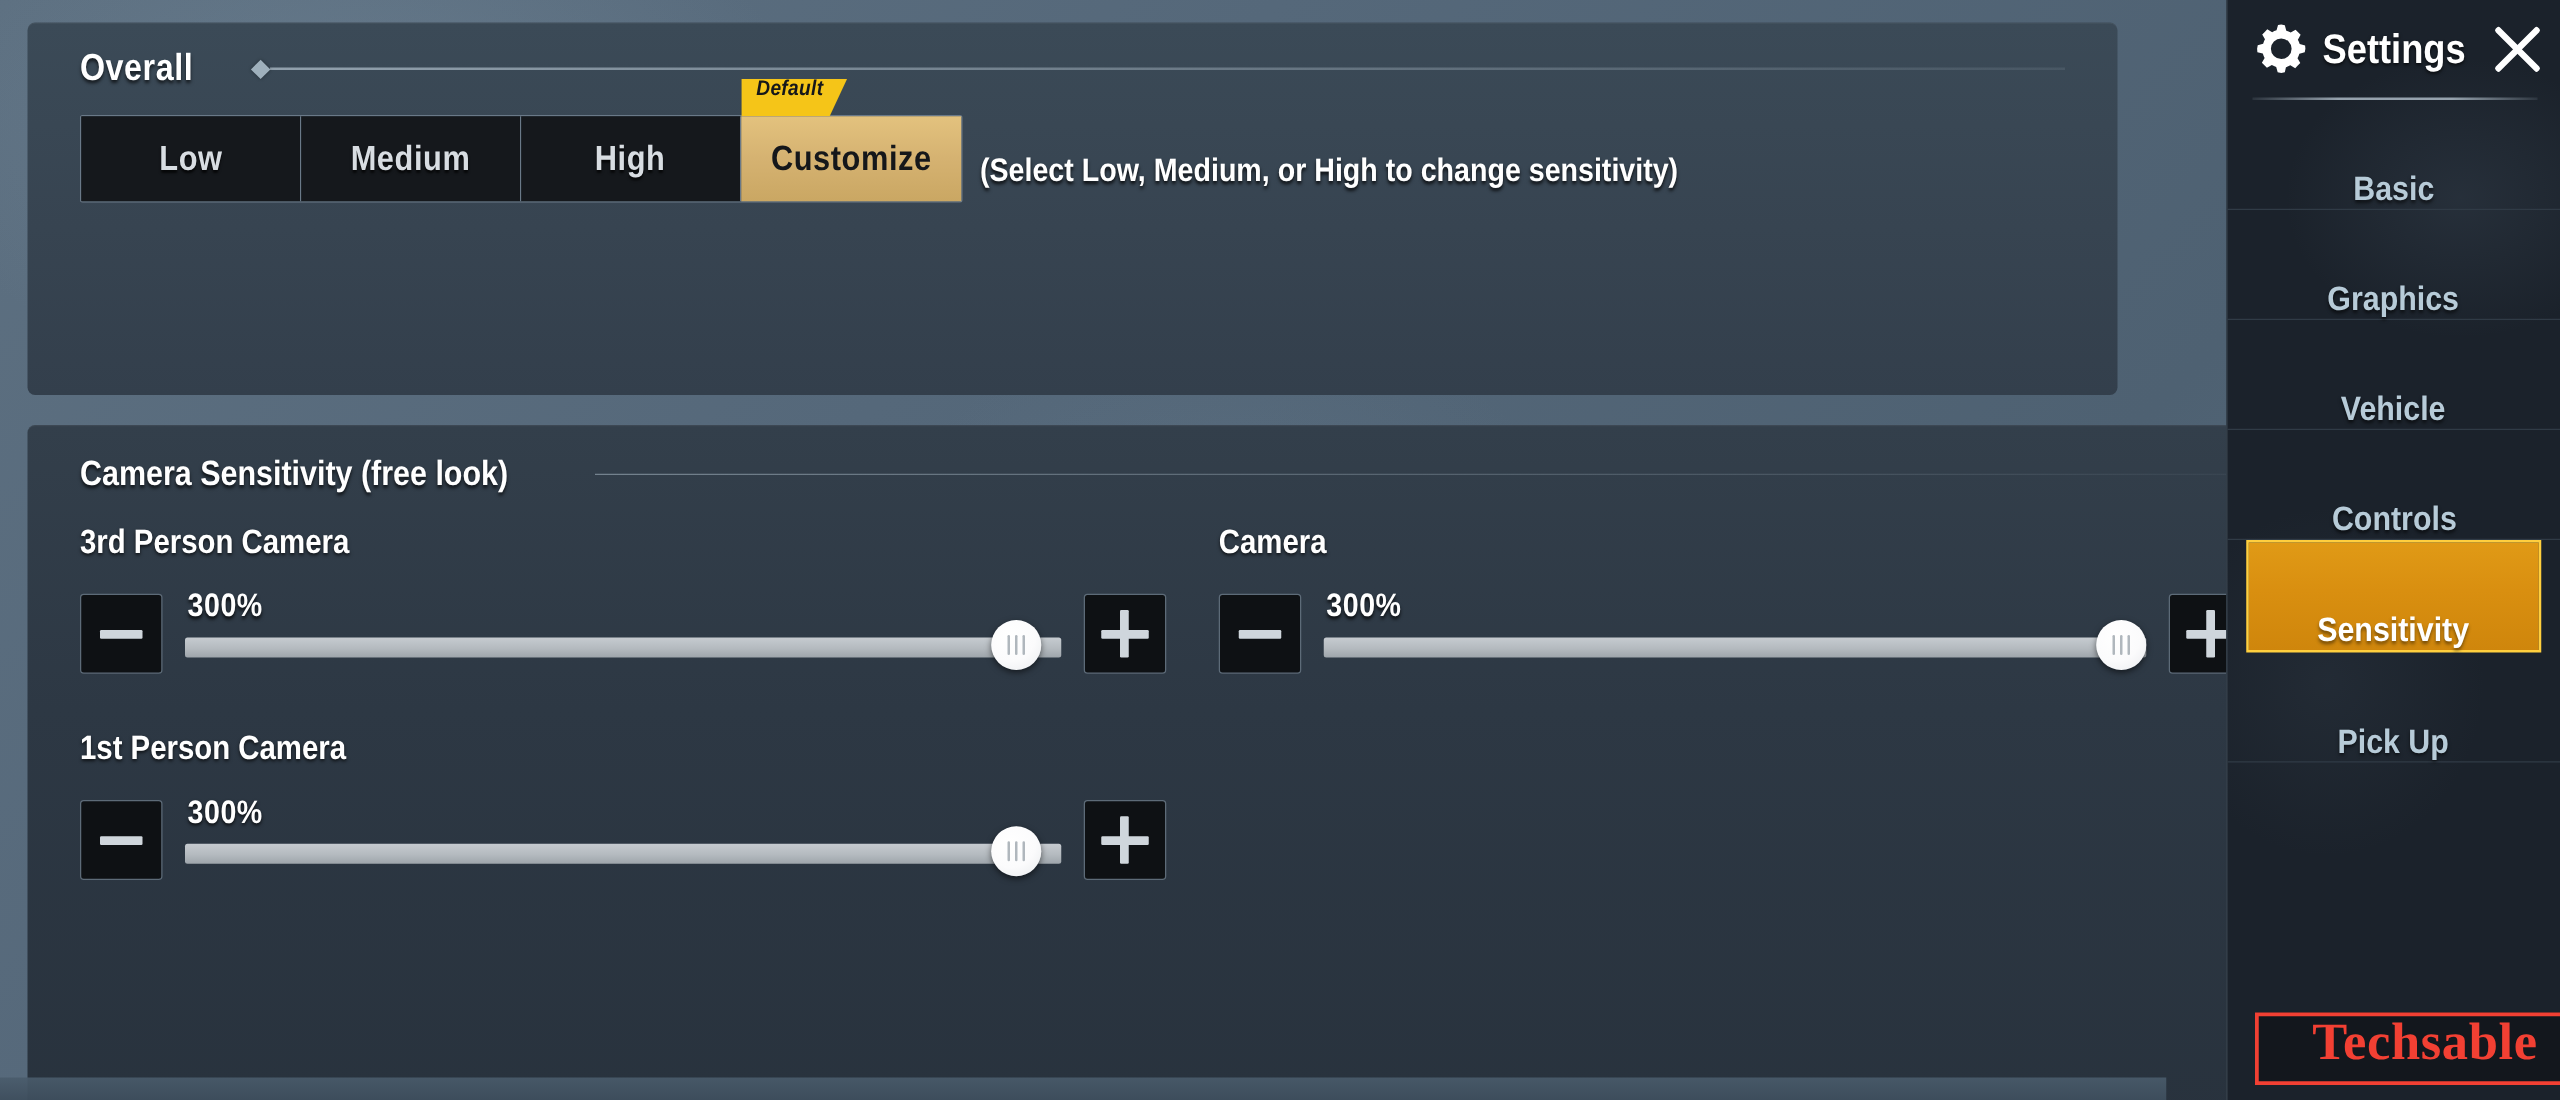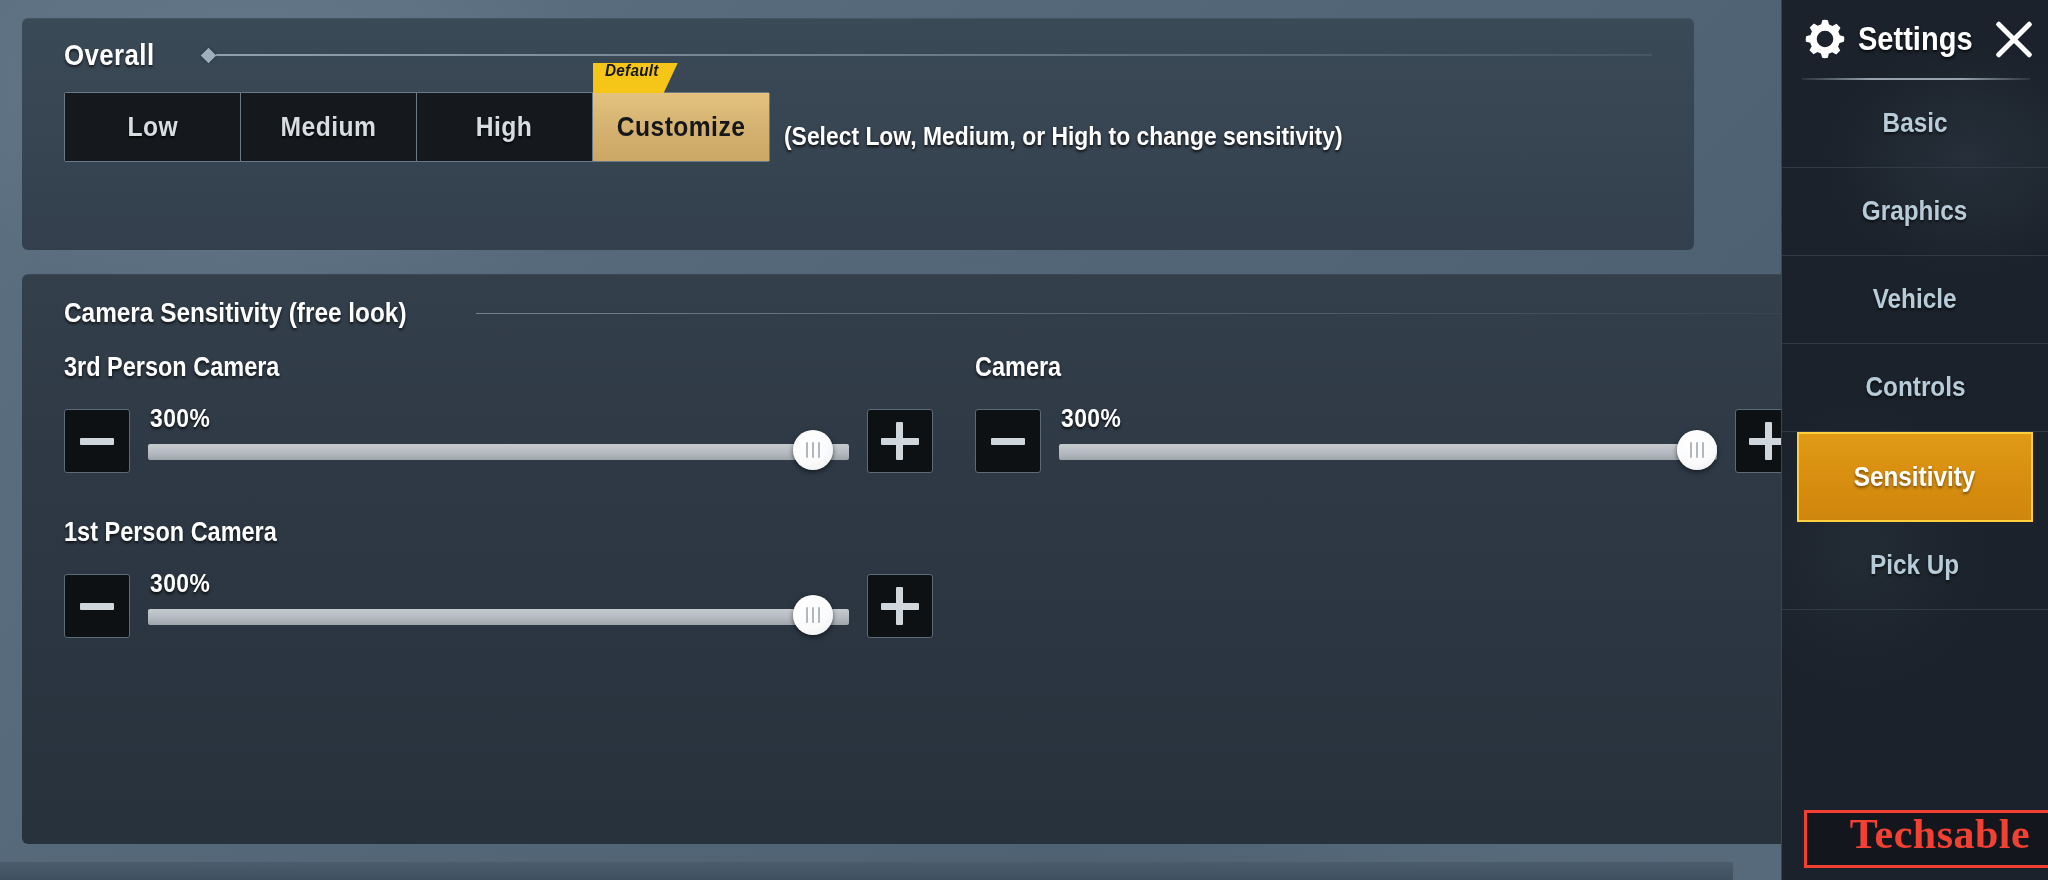--- a/index.html
+++ b/index.html
@@ -47,21 +47,21 @@
   .panel {
     position: relative;
     background: linear-gradient(180deg, #3b4a57 0%, #374451 55%, #333f4c 100%);
     border-radius: 6px;
     box-shadow: 0 1px 0 rgba(255,255,255,.05) inset;
   }
 
   
   #overall-panel {
     width: 1672px;
-    height: 232px;
+    height: 298px;
     padding: 0;
   }
 
   .section-head {
     display: flex;
     align-items: center;
     padding: 0 42px;
     height: 74px;
   }
   .section-title {
@@ -357,21 +357,21 @@
 
   #menu {
     flex: 1 1 auto;
     position: relative;
     z-index: 2;
     padding-top: 0;
   }
   .menu-item {
     height: 88px;
     display: flex;
-    align-items: center;
+    align-items: flex-end;
     justify-content: center;
     color: #b7cbd8;
     font-size: 27px;
     font-weight: 700;
     border-bottom: 1px solid #303b46;
     cursor: pointer;
     position: relative;
     text-shadow: 0 2px 3px rgba(0,0,0,.6);
   }
   .menu-item span { transform: scaleX(.9); display:inline-block; }

